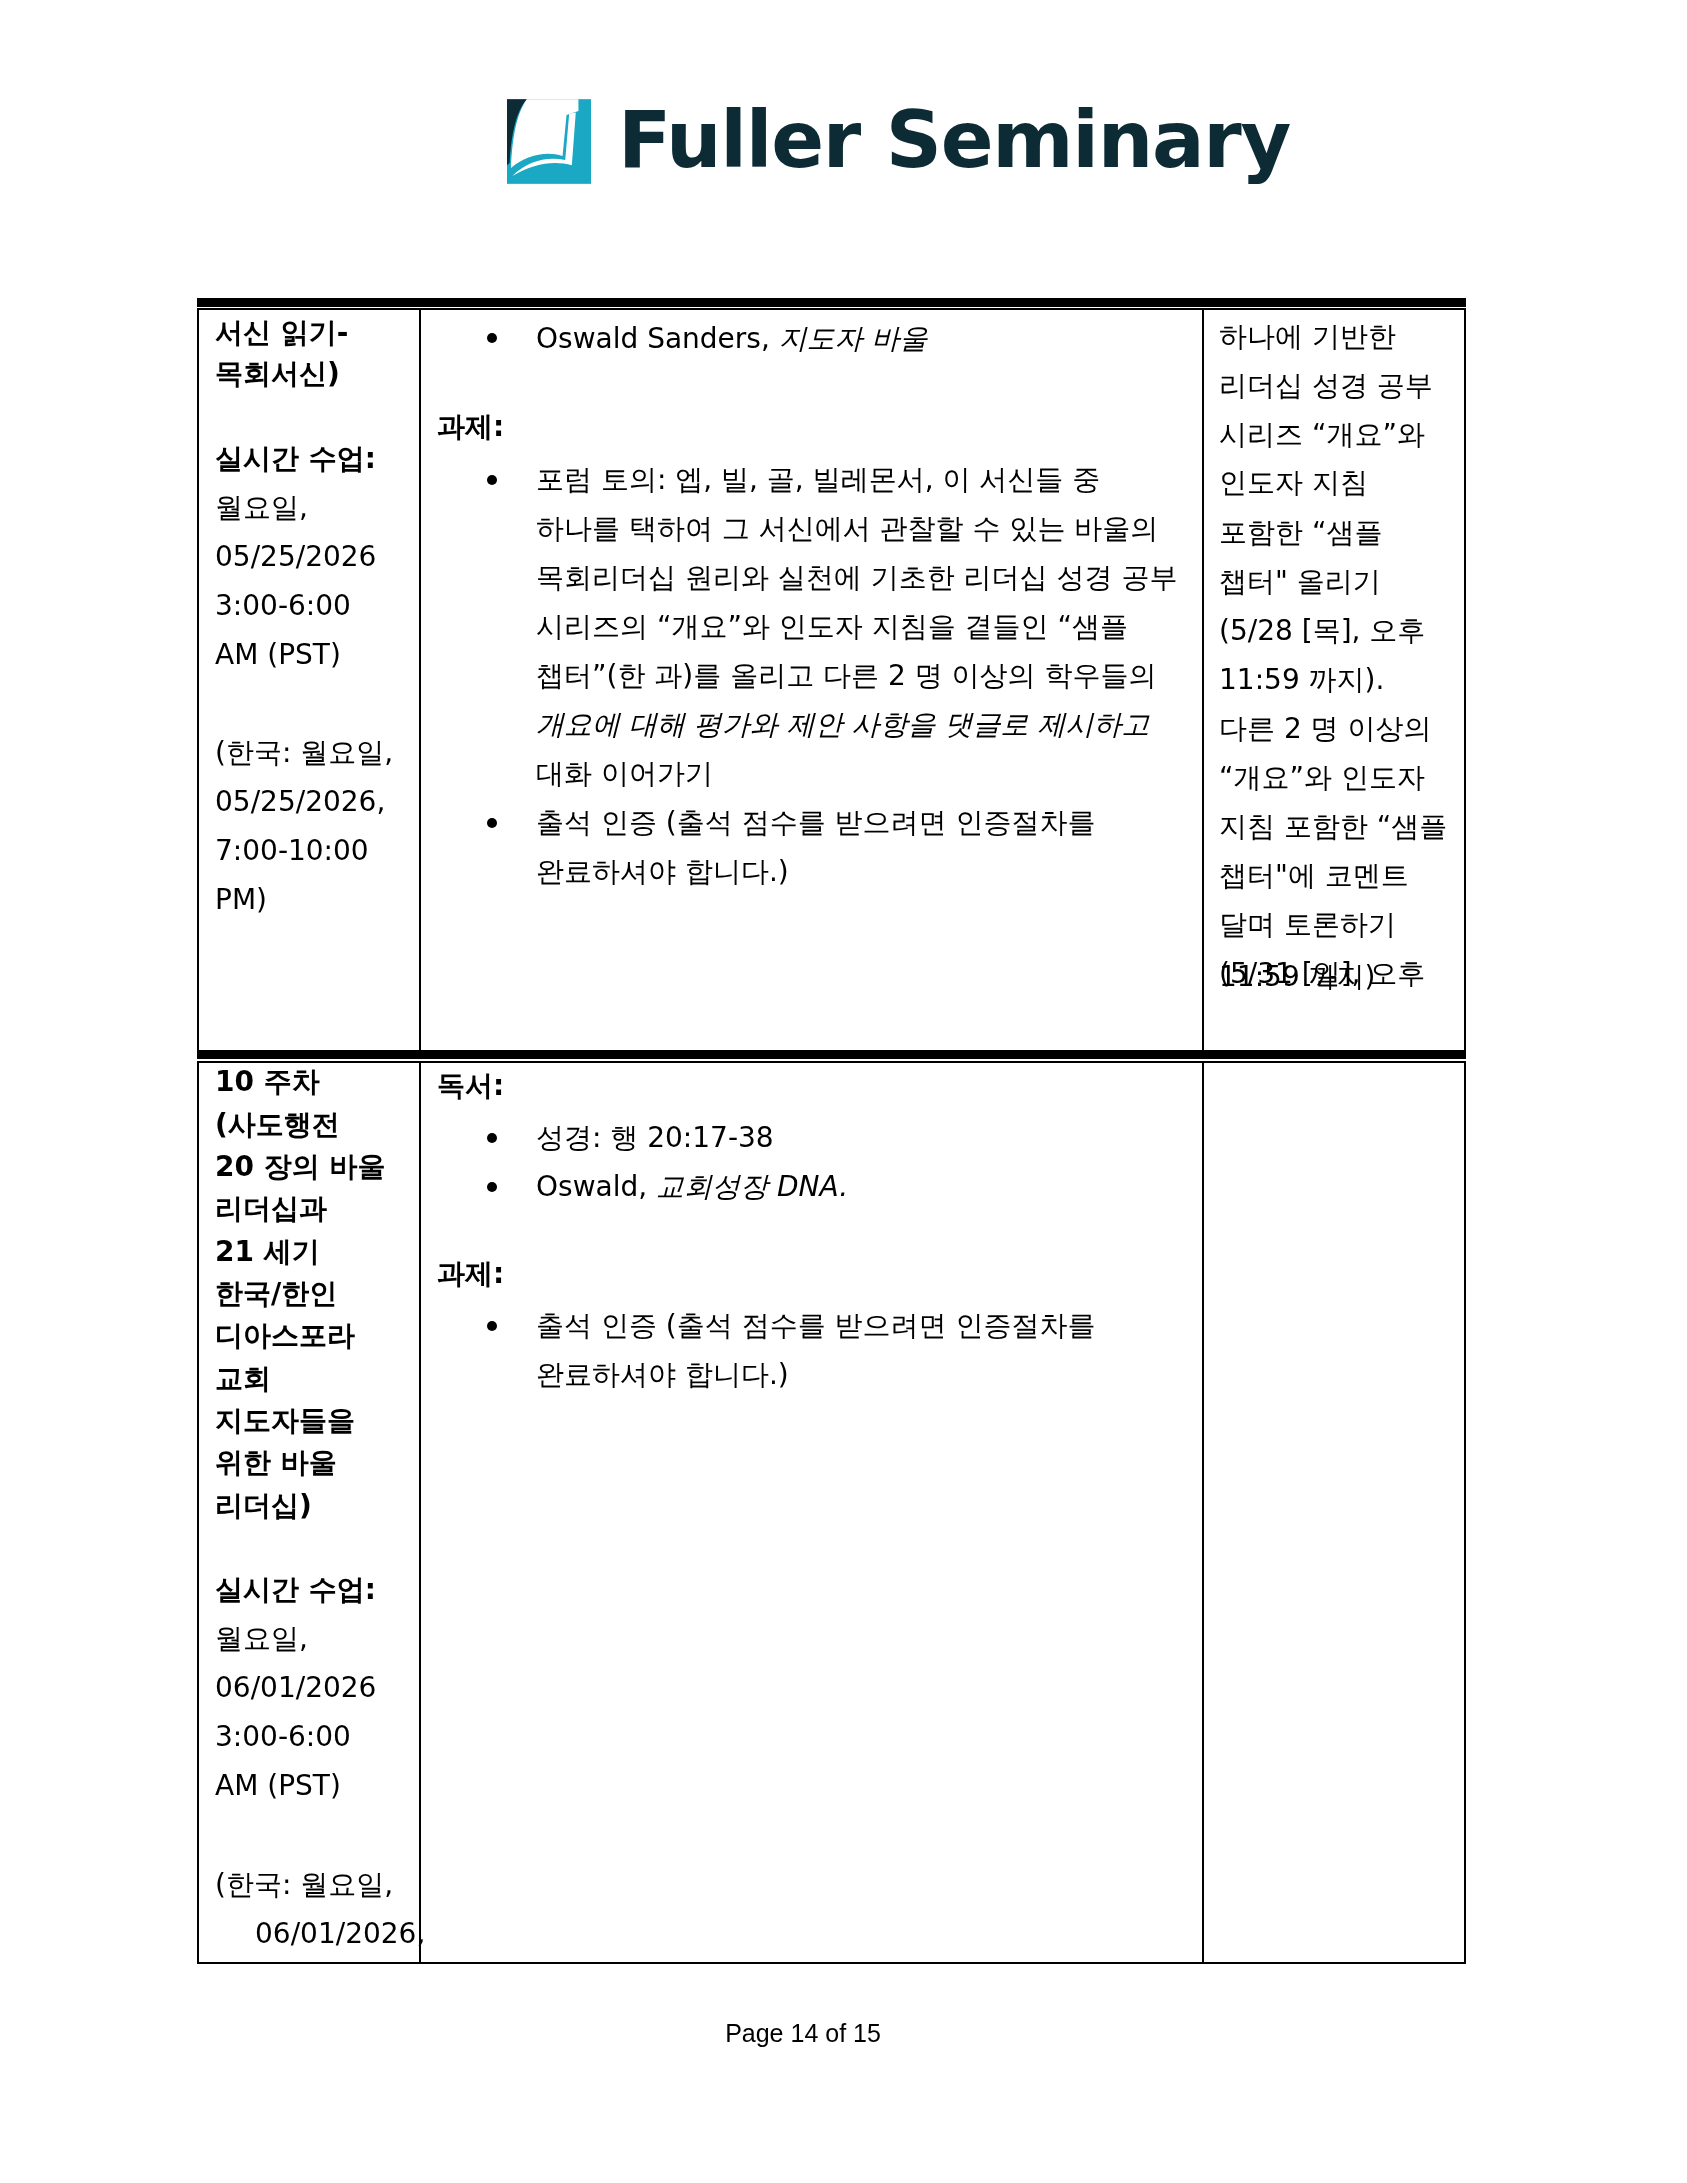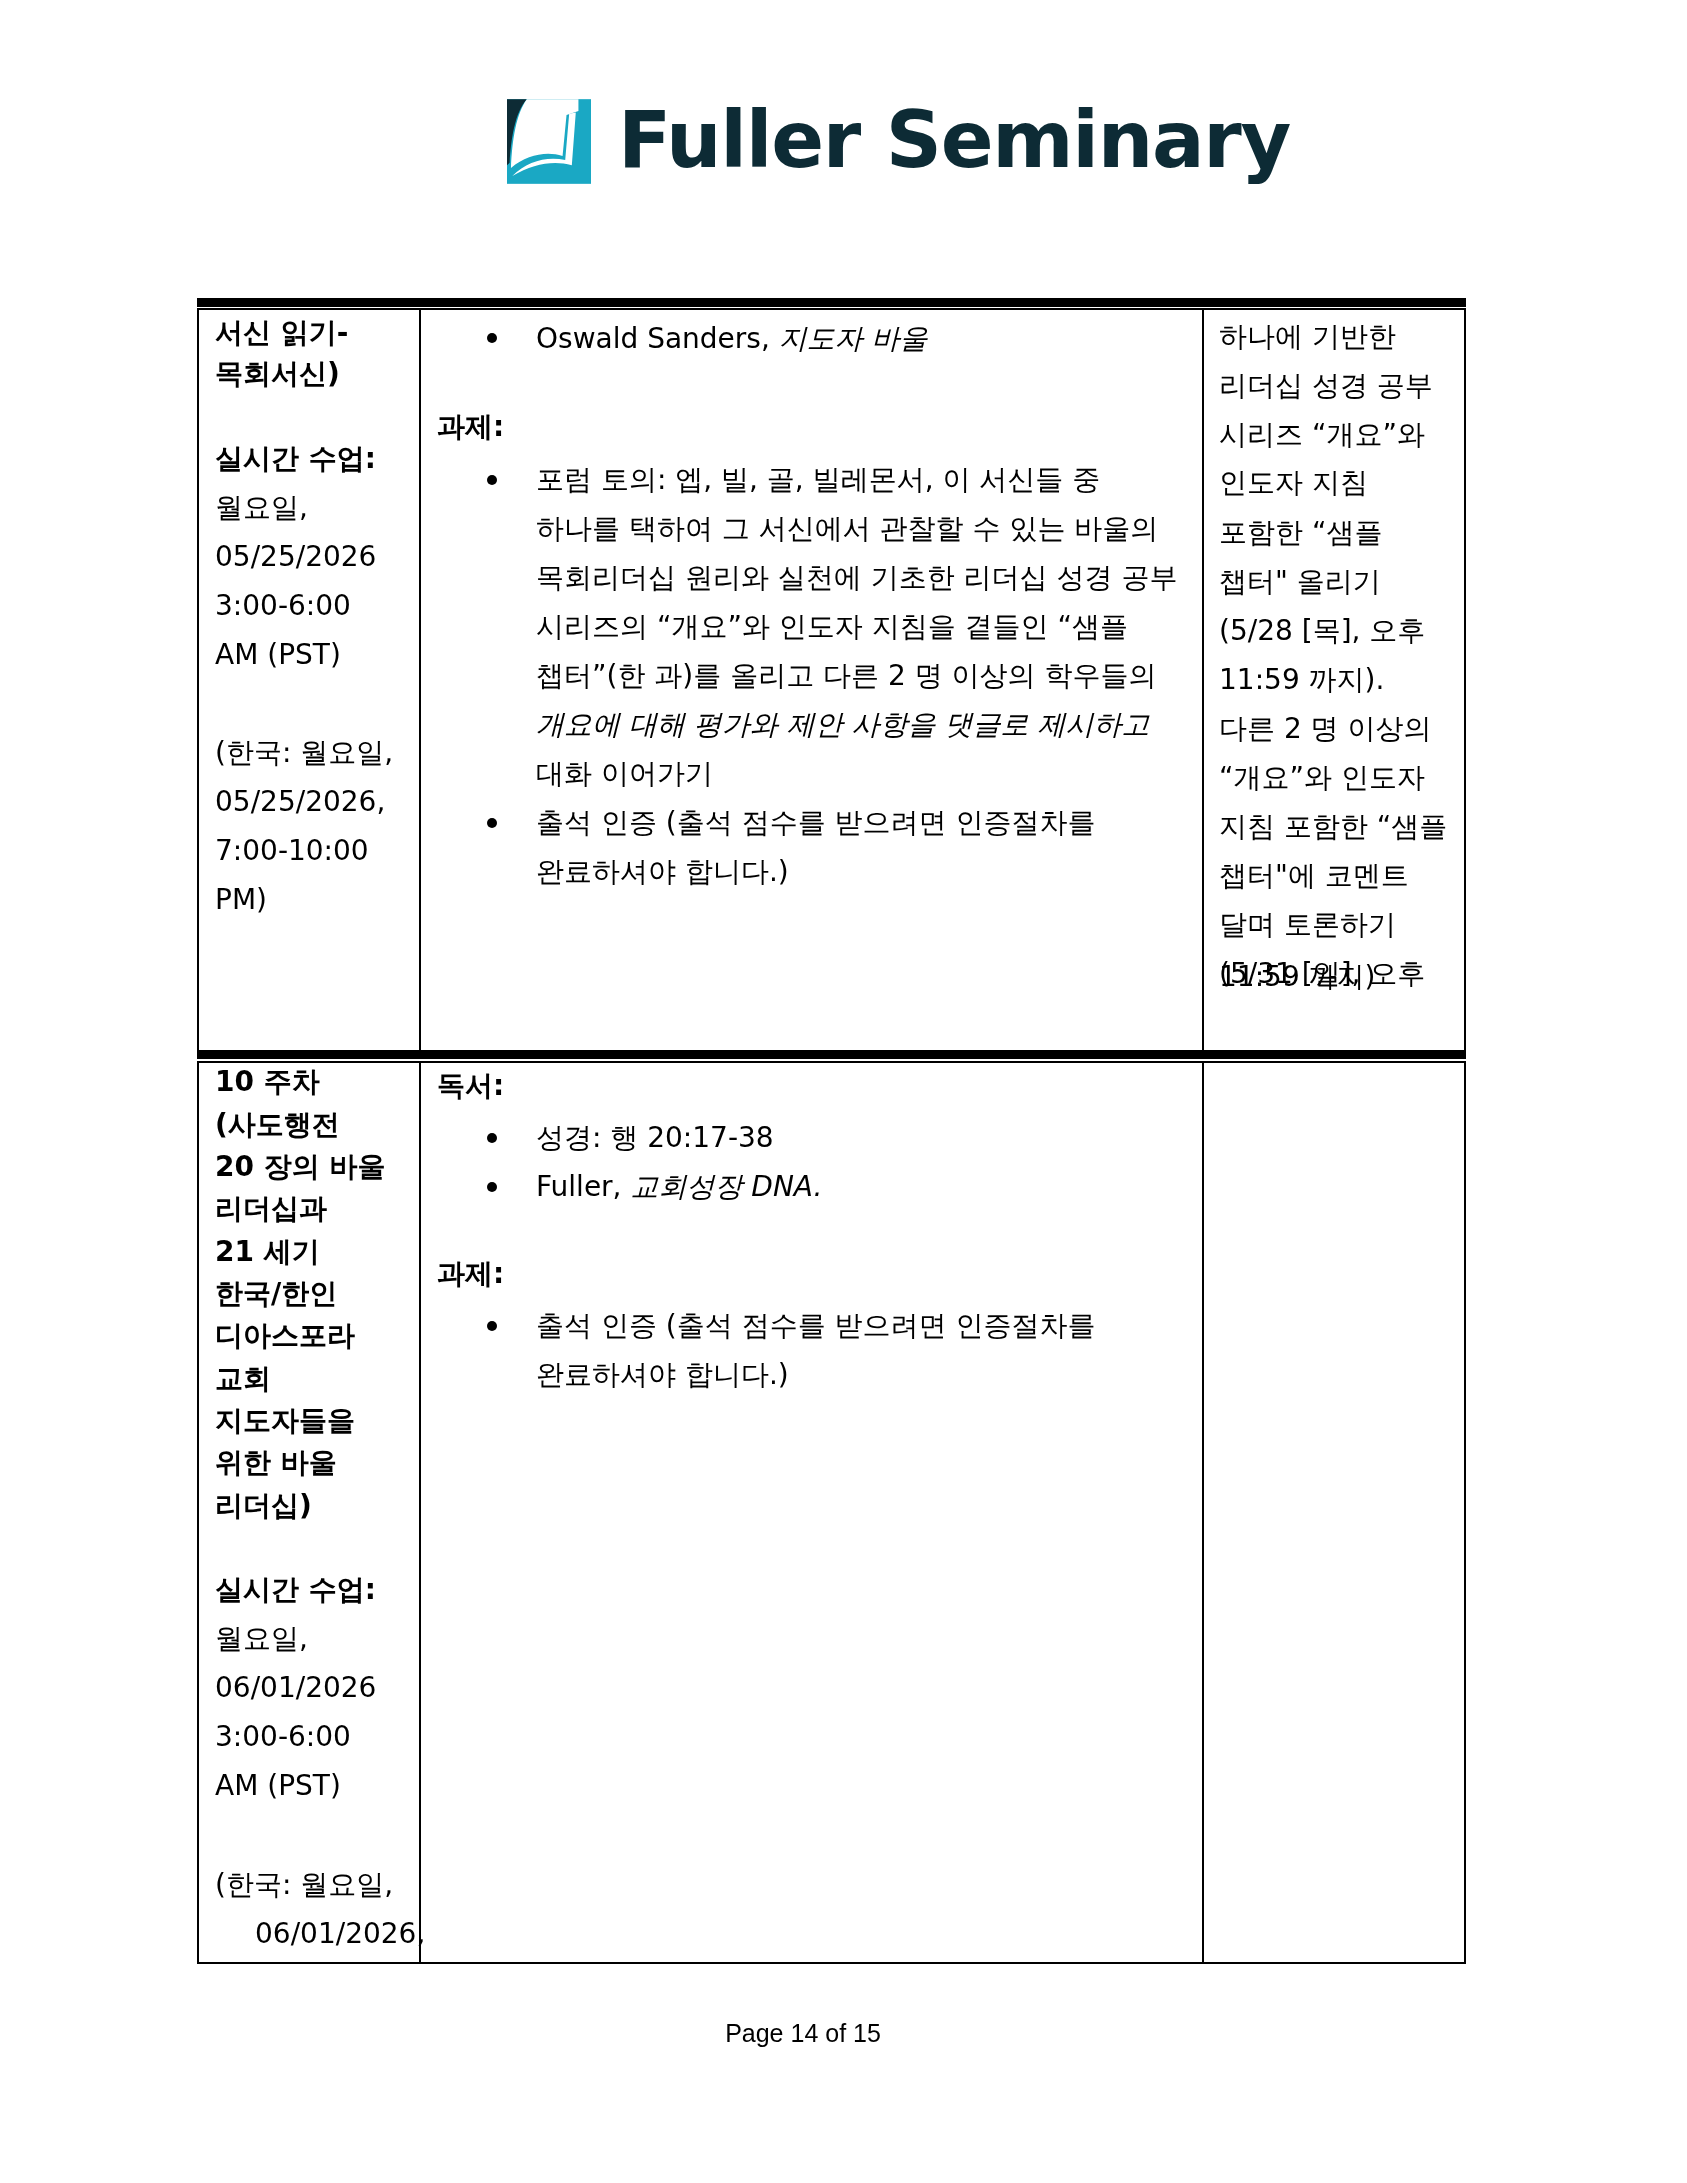--- a/index.html
+++ b/index.html
@@ -126,21 +126,21 @@
   <div class="ln" style="left:215px; top:1860px;">(한국: 월요일,</div>
   <div class="ln" style="left:215px; top:1909px;margin-left:40px;">06/01/2026,</div>
 </div>
 
 <div class="cell">
   <div class="ln b" style="left:437px; top:1061px;">독서:</div>
   <div class="bullet" style="left:487px; top:1133px;"></div>
   <div class="ln" style="left:536px; top:1113px;">성경: 행 20:17-38</div>
   <div class="bullet" style="left:487px; top:1182px;"></div>
   <div class="ln" style="left:536px; top:1162px;">
-    <span>Fuller, </span><span class="i">교회성장 DNA.</span>
+    <span>Oswald, </span><span class="i">교회성장 DNA.</span>
   </div>
   <div class="ln b" style="left:437px; top:1249px;">과제:</div>
   <div class="bullet" style="left:487px; top:1321px;"></div>
   <div class="ln" style="left:536px; top:1301px;">출석 인증 (출석 점수를 받으려면 인증절차를</div>
   <div class="ln" style="left:536px; top:1350px;">완료하셔야 합니다.)</div>
 </div>
 
 <div class="cell"></div>
 
 <div class="footer">Page 14 of 15</div>

